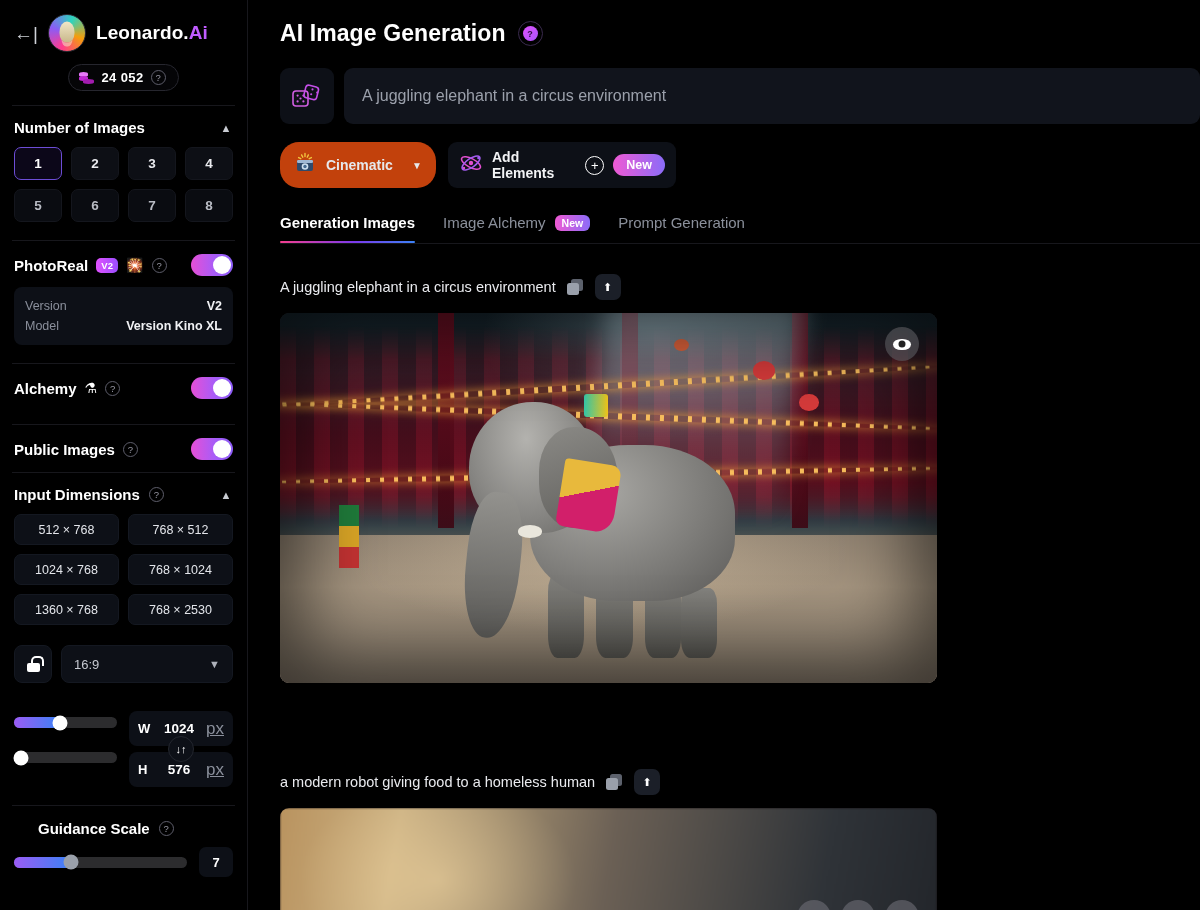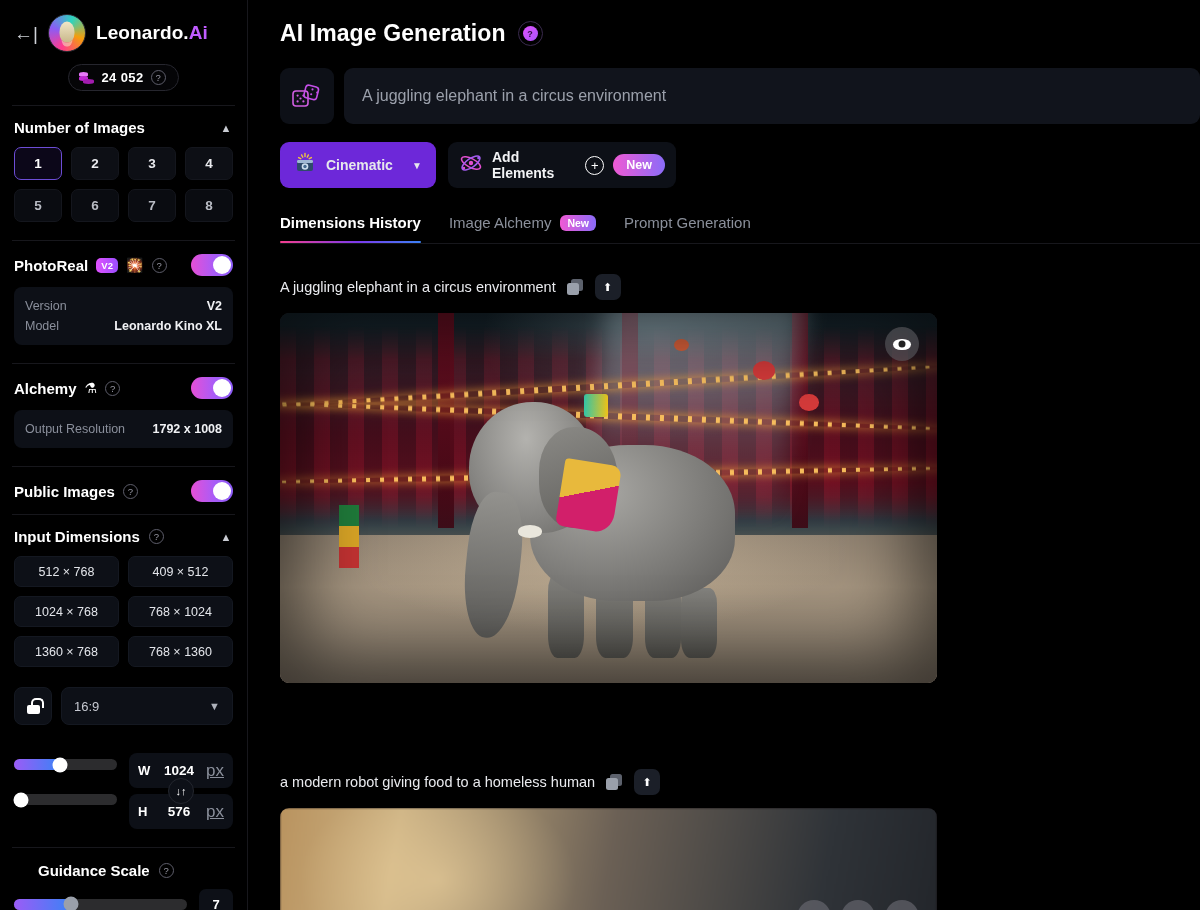--- a/index.html
+++ b/index.html
@@ -247,21 +247,21 @@
   .model-k { font-size: 11.5px; color:#6f7480; }
   .model-v { font-size: 13.5px; color:#d6d9df; font-weight:400; }
   .info-ring {
     width: 22px; height:22px; border-radius:50%;
     border:1.5px solid #d24df0; color:#e2a6f7;
     display:flex; align-items:center; justify-content:center;
     font-size: 12px; font-style: italic; font-family:"Liberation Serif",serif;
     flex:0 0 22px; cursor:pointer;
   }
   .style-card {
-    width: 156px; height: 46px; border-radius: 9px; background:#6d28d9;
+    width: 156px; height: 46px; border-radius: 19px; background:#c2410c;
     display:flex; align-items:center; gap: 10px; padding: 0 14px; cursor:pointer;
   }
   .style-name { font-size: 14px; color:#e6e8ec; font-weight:600; }
   .caret { font-size: 10px; color:#e6e8ec; margin-left:auto; }
   .elements-card {
     width: 228px; height: 46px; border-radius: 9px; background:#0d1017;
     display:flex; align-items:center; gap: 9px; padding: 0 11px; cursor:pointer;
   }
   .elements-name { font-size: 14px; color:#f2f3f5; font-weight:700; }
   .plus-ring {
@@ -479,42 +479,36 @@
             <span class="knob"></span>
           </span>
       </div>
       <div class="info-card">
         <div class="info-line">
           <span class="info-key">Version</span>
           <span class="info-val">V2</span>
         </div>
         <div class="info-line">
           <span class="info-key">Model</span>
-          <span class="info-val">Leonardo Kino XL</span>
+          <span class="info-val">Version Kino XL</span>
         </div>
       </div>
     </div>
 
     <div class="divider" style="margin-top:10px"></div>
 
     <div class="section">
       <div class="toggle-row">
         <span class="section-title">Alchemy</span>
         <span class="emoji-ic">⚗</span>
         <span class="qmark">?</span>
         <span class="switch">
             <span class="knob"></span>
           </span>
       </div>
-      <div class="info-card">
-        <div class="info-line">
-          <span class="info-key">Output Resolution</span>
-          <span class="info-val">1792 x 1008</span>
-        </div>
-      </div>
     </div>
 
     <div class="divider" style="margin-top:10px"></div>
 
     <div class="section" style="padding-bottom:10px">
       <div class="toggle-row" style="margin-bottom:2px">
         <span class="section-title">Public Images</span>
         <span class="qmark">?</span>
         <span class="switch">
             <span class="knob"></span>
@@ -525,25 +519,25 @@
     <div class="divider"></div>
 
     <div class="section">
       <div class="section-head">
         <span class="section-title">Input Dimensions</span>
         <span class="qmark">?</span>
         <span class="chev">▲</span>
       </div>
       <div class="dim-grid">
         <div class="dim-btn">512 × 768</div>
-        <div class="dim-btn">409 × 512</div>
+        <div class="dim-btn">768 × 512</div>
         <div class="dim-btn">1024 × 768</div>
         <div class="dim-btn">768 × 1024</div>
         <div class="dim-btn">1360 × 768</div>
-        <div class="dim-btn">768 × 1360</div>
+        <div class="dim-btn">768 × 2530</div>
       </div>
     </div>
 
 
     <div class="adv-row">
       <div class="lock-btn">
           <span class="lock-glyph"></span>
         </div>
       <div class="ratio-select">
         <span>16:9</span>
@@ -648,21 +642,21 @@
           </svg>
         </span>
         <span class="elements-name">Add Elements</span>
         <span class="plus-ring">+</span>
         <span class="pill-new">New</span>
       </div>
     </div>
 
     <div class="tabs">
       <div class="tab active">
-        <span>Dimensions History</span>
+        <span>Generation Images</span>
       </div>
       <div class="tab">
         <span>Image Alchemy</span>
         <span class="tab-new">New</span>
       </div>
       <div class="tab">
         <span>Prompt Generation</span>
       </div>
     </div>
     <div class="tabs-rule"></div>

